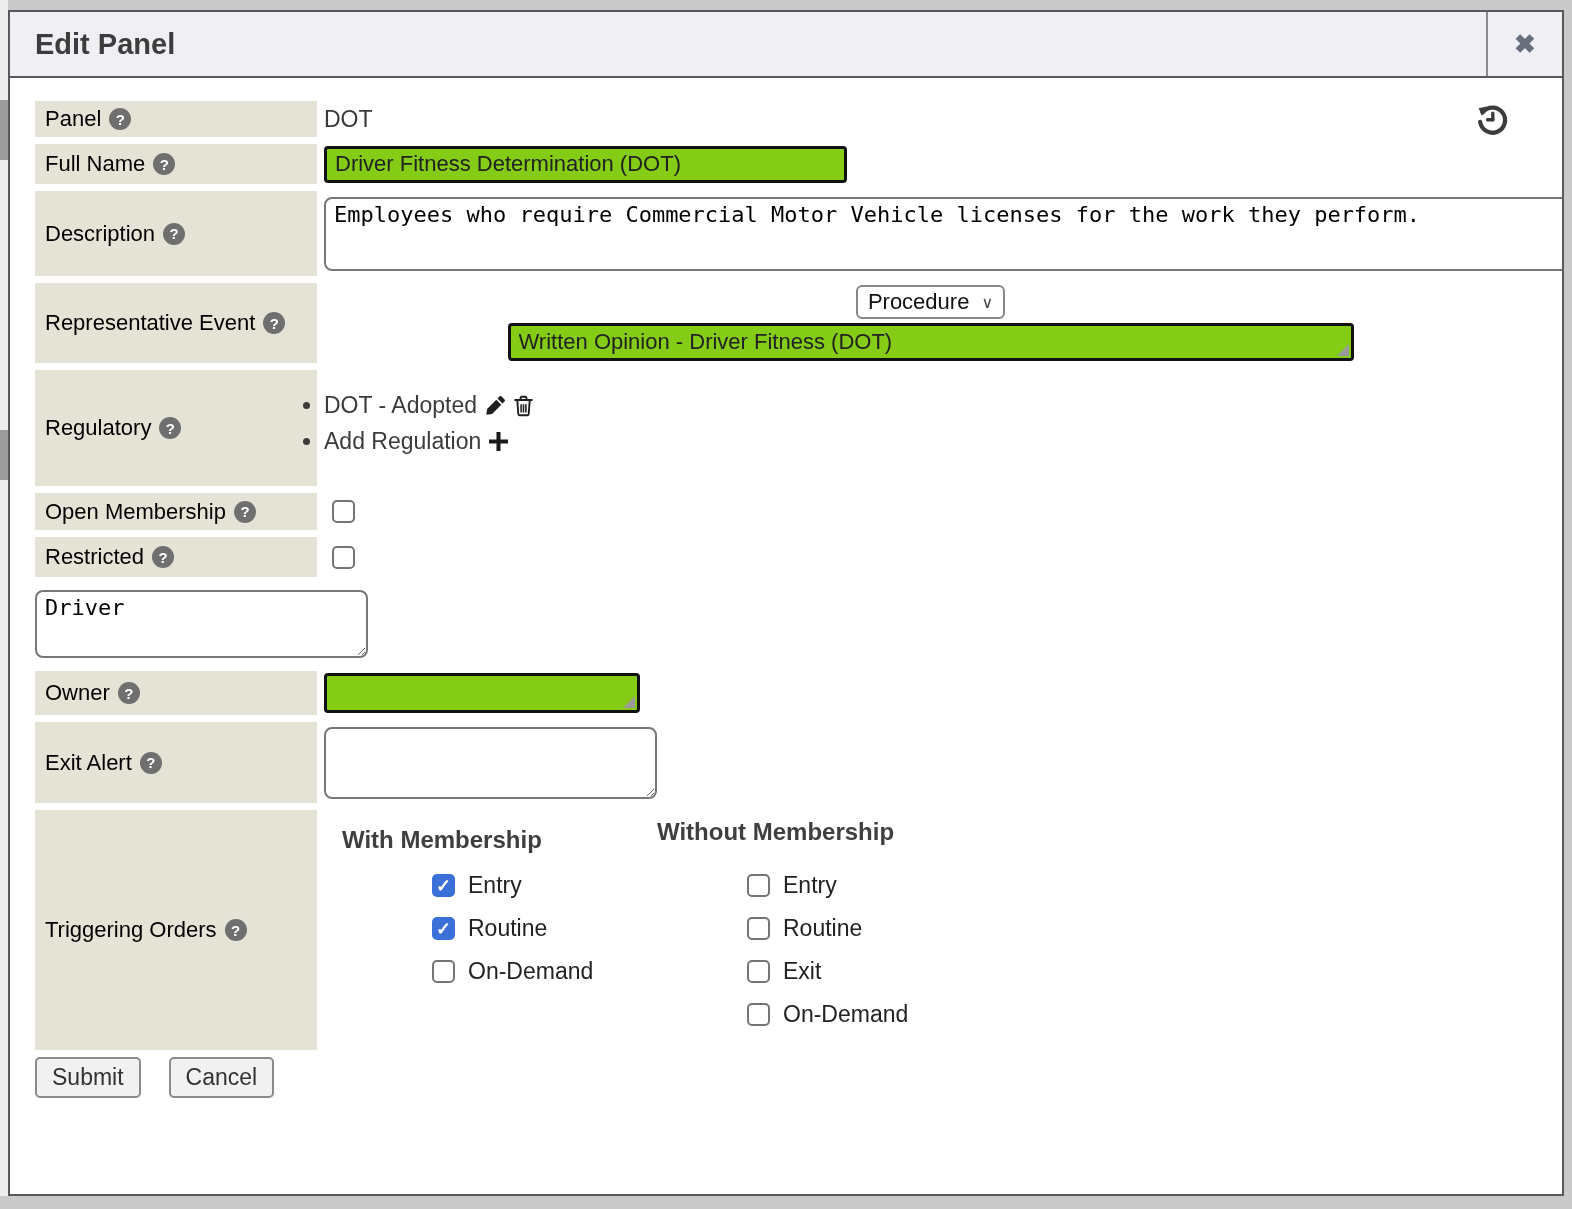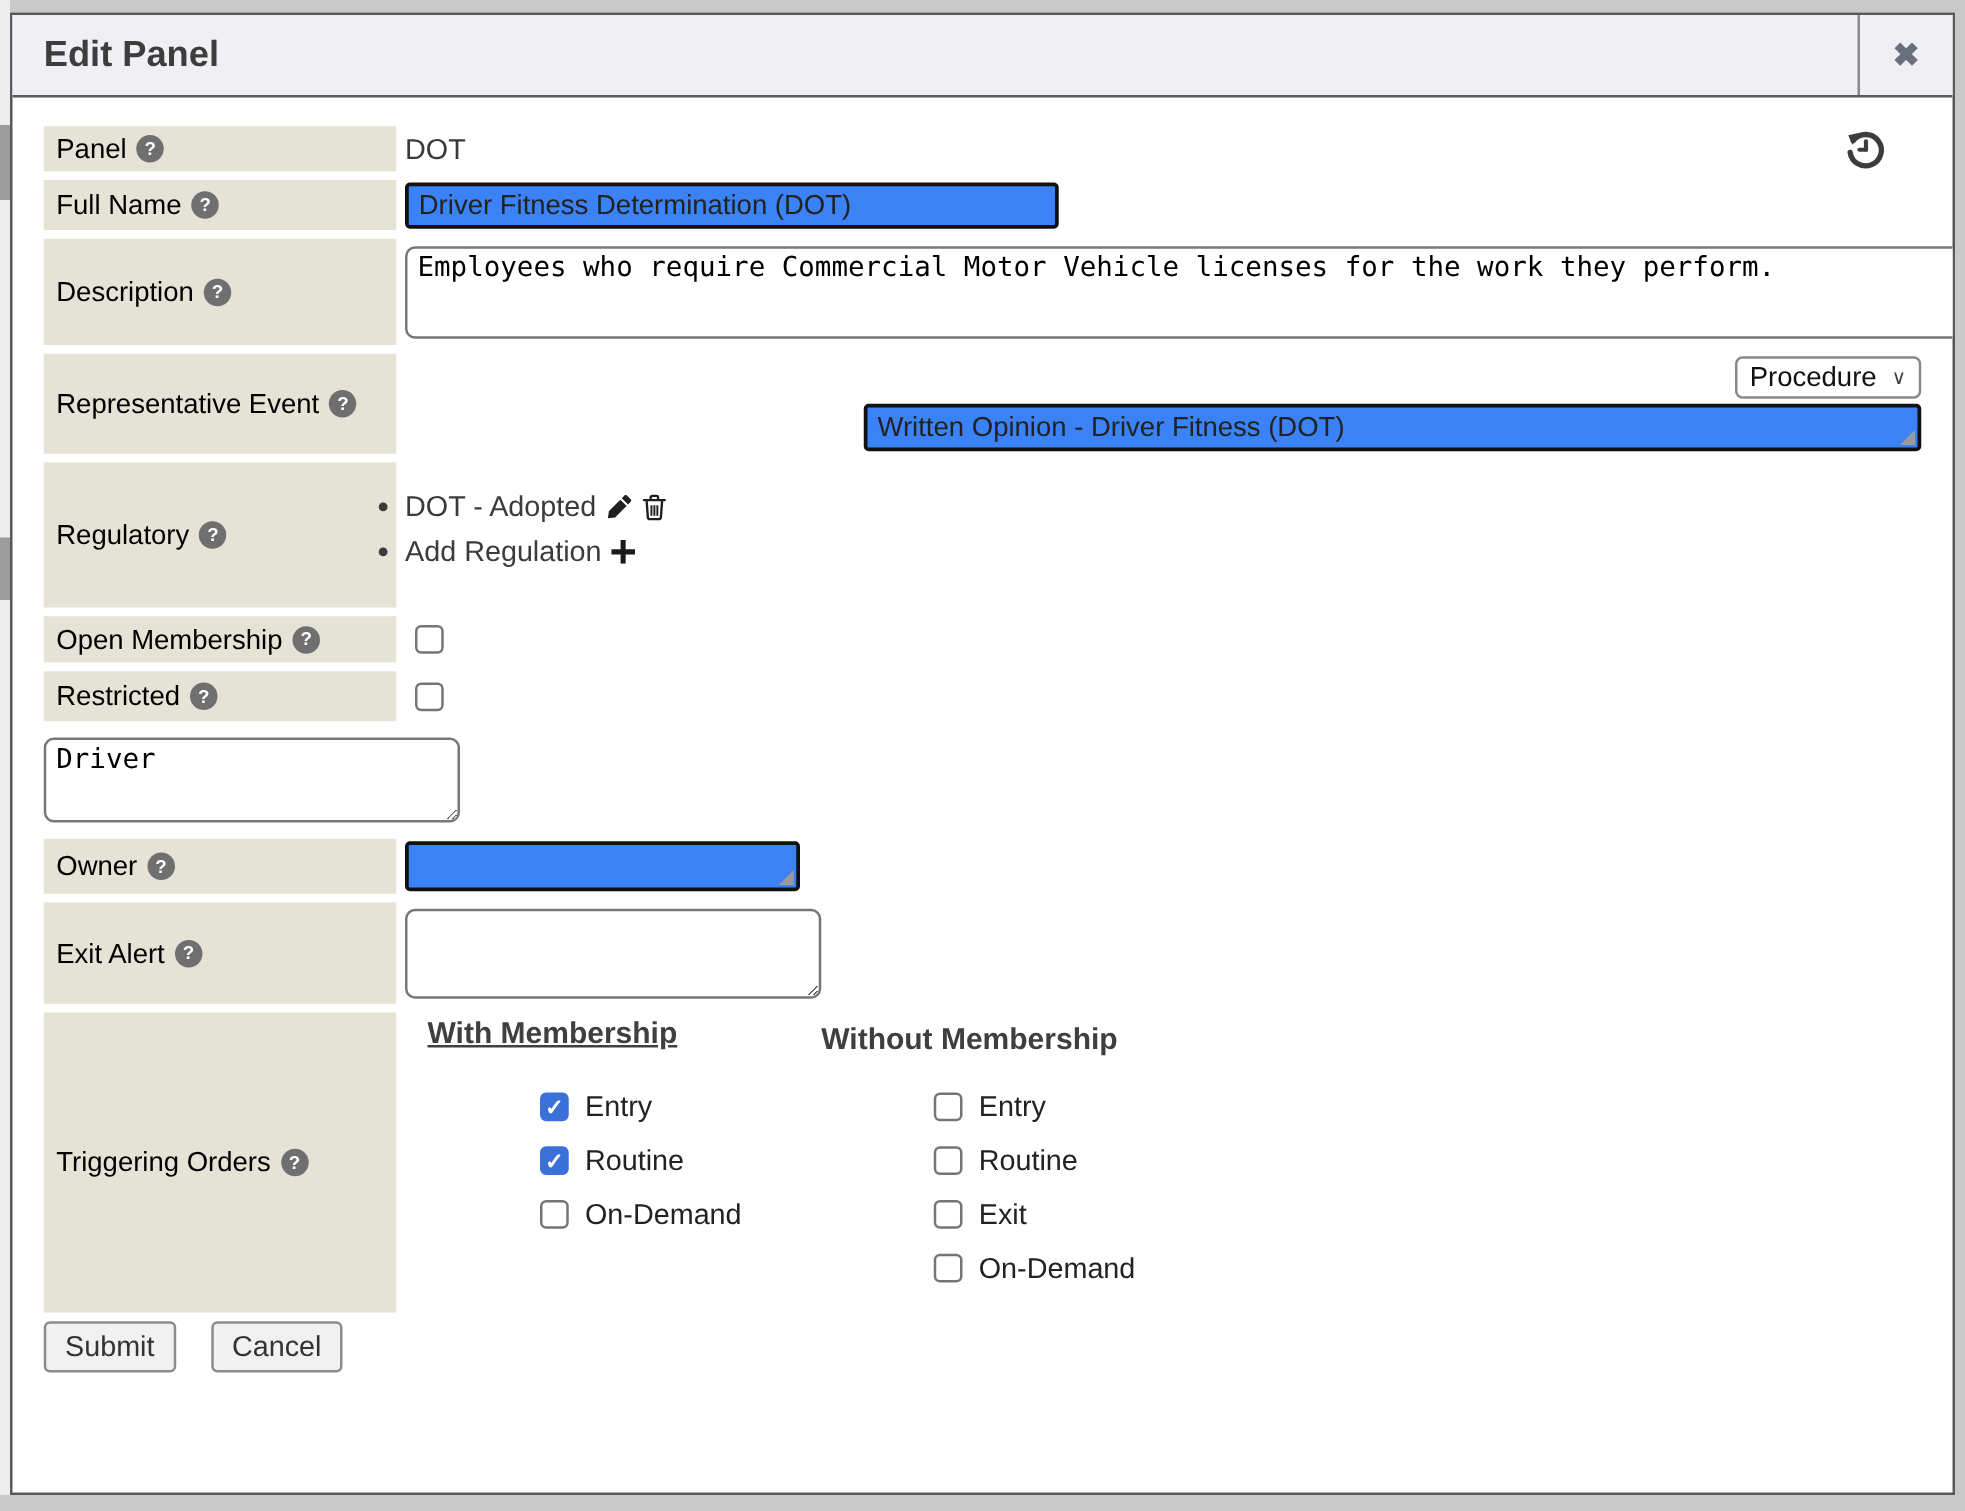--- a/index.html
+++ b/index.html
@@ -26,21 +26,21 @@
   .label-cell { flex:0 0 282px; background:#e5e2d6; display:flex; align-items:center;
                 padding:0 10px; font-size:22px; color:#000; }
   .content { flex:1; display:flex; align-items:center; position:relative; }
 
   .help { display:inline-flex; align-items:center; justify-content:center;
           width:22px; height:22px; border-radius:50%; background:#6f6f6f; color:#fff;
           font-size:15px; font-weight:bold; margin-left:8px; flex:0 0 auto; cursor:pointer; }
 
   .value-text { font-size:23px; color:#3a3a3a; }
 
-  .input-focus { border:3px solid #111; border-radius:4px; background:#3b82f6;
+  .input-focus { border:3px solid #111; border-radius:4px; background:#84cc16;
                  font-family:"Liberation Sans", sans-serif; font-size:22px; color:#222;
                  padding:2px 8px; outline:none; }
   .combo { position:relative; display:inline-block; }
   .combo::after { content:""; position:absolute; right:5px; bottom:5px;
                   border-left:12px solid transparent; border-bottom:12px solid #9a9a9a; }
 
   textarea { border:2px solid #777; border-radius:8px; font-family:"DejaVu Sans Mono", monospace;
              font-size:22px; color:#000; padding:3px 8px; resize:both; outline:none; }
 
   .select-box { display:inline-flex; align-items:center; gap:12px; border:2px solid #888;
@@ -128,21 +128,21 @@
       <div class="content">
         <textarea style="width: 1281px; height: 74px;">Employees who require Commercial Motor Vehicle licenses for the work they perform.</textarea>
       </div>
     </div>
 
     <div class="row" style="min-height:80px">
       <div class="label-cell">
         <span>Representative Event</span>
         <span class="help">?</span>
       </div>
-      <div class="content" style="flex-direction:column; align-items:flex-end; justify-content:space-between; padding:2px 0;">
+      <div class="content" style="flex-direction:column; align-items:center; justify-content:space-between; padding:2px 0;">
         <div class="select-box">
           <span>Procedure</span>
           <span class="chev">∨</span>
         </div>
         <span class="combo">
           <input class="input-focus" style="width: 846px; height: 38px;" value="Written Opinion - Driver Fitness (DOT)">
         </span>
       </div>
     </div>
 
@@ -234,21 +234,21 @@
         <textarea style="width: 333px; height: 72px;"></textarea>
       </div>
     </div>
 
     <div class="row" style="min-height:240px">
       <div class="label-cell">
         <span>Triggering Orders</span>
         <span class="help">?</span>
       </div>
       <div class="content trigger-content">
-        <div class="col-heading" style="left:18px; top:3px;text-decoration:underline;">With Membership</div>
+        <div class="col-heading" style="left:18px; top:16px;">With Membership</div>
         <div class="col-heading" style="left:333px; top:8px;">Without Membership</div>
         <div class="cb-list" style="left:108px; top:62px;">
             <div class="cb-row">
               <span class="checkbox checked"></span>
               <span class="cb-label">Entry</span>
             </div>
             <div class="cb-row">
               <span class="checkbox checked"></span>
               <span class="cb-label">Routine</span>
             </div>

